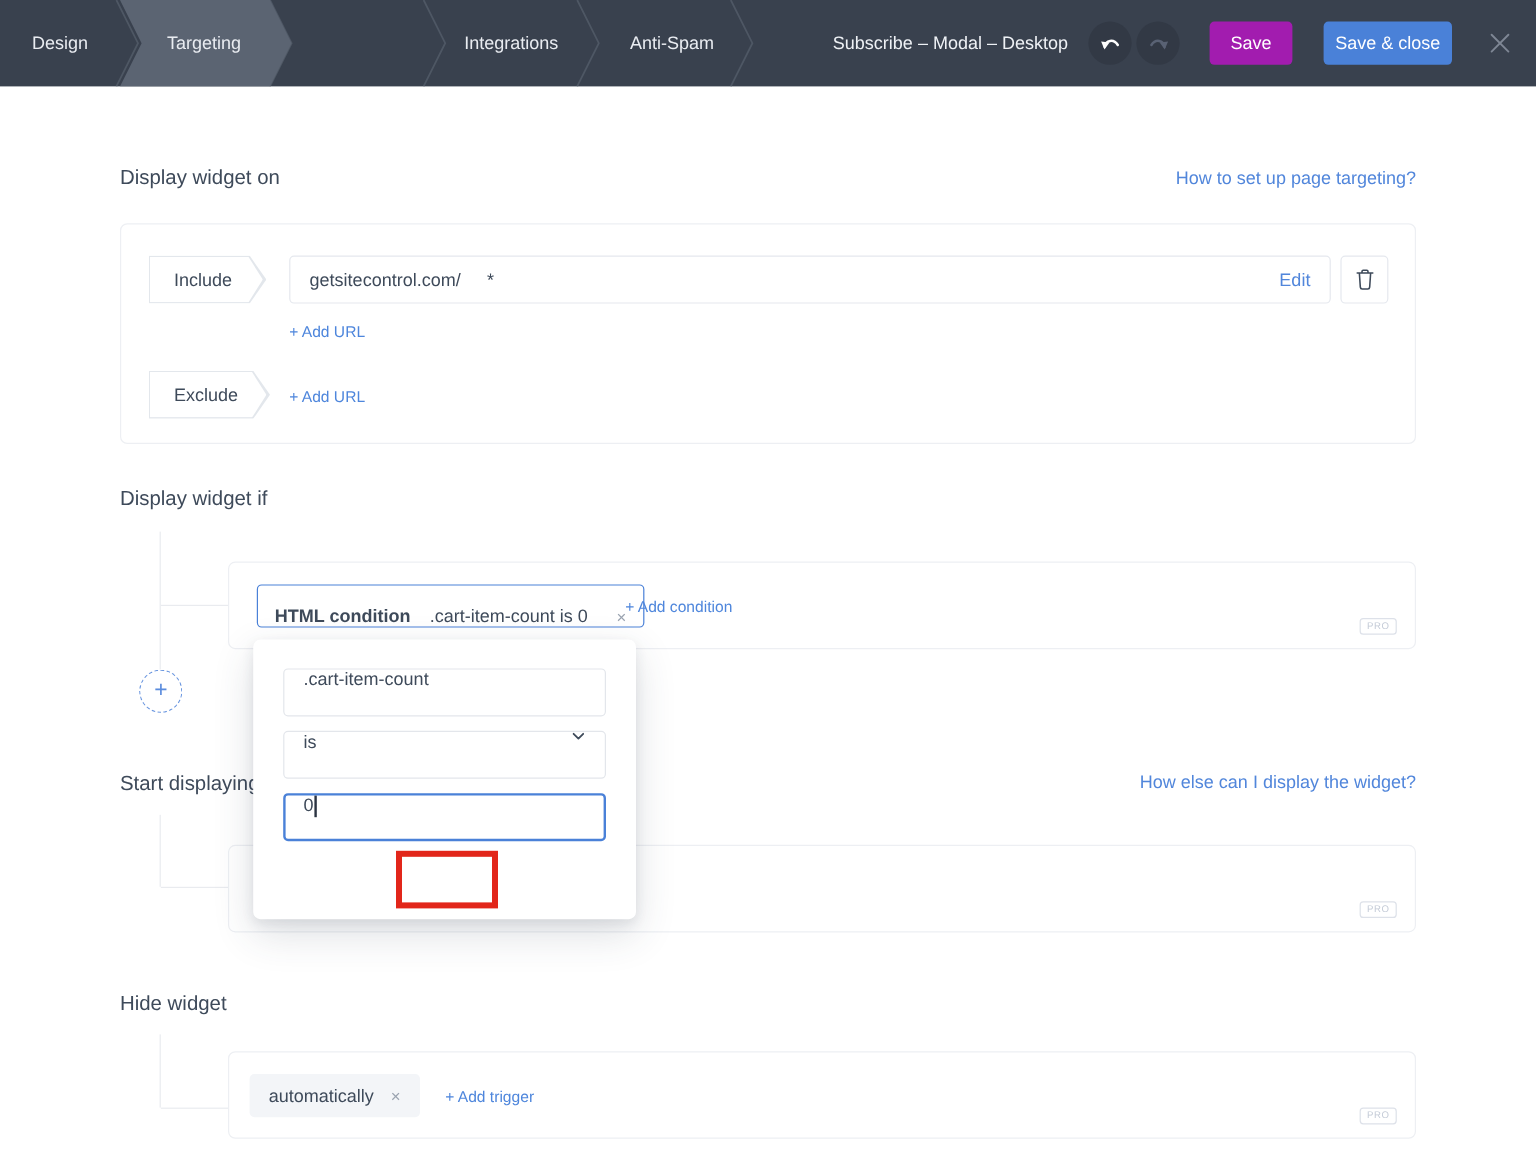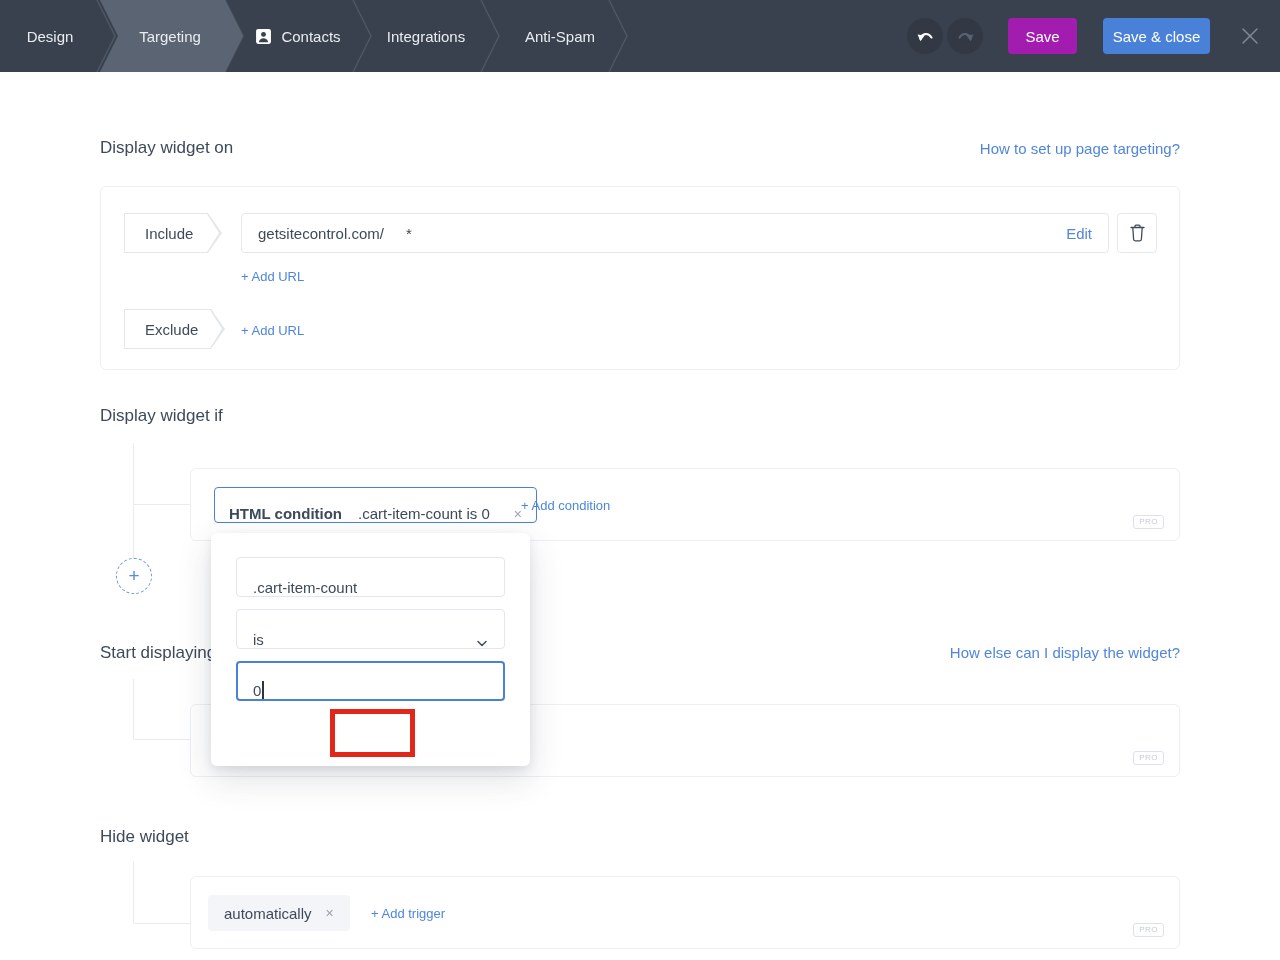--- a/index.html
+++ b/index.html
@@ -49,21 +49,21 @@
                align-items:center; padding:0 16px; font-size:15px; gap:14px; cursor:pointer; }
 
   .plus-circle { position:absolute; left:116px; top:558px; width:36px; height:36px; border:1px dashed #6b97e0;
                  border-radius:50%; display:flex; align-items:center; justify-content:center; color:#5b8cdd;
                  font-size:19px; cursor:pointer; background:#fff; }
 
   
   .popup { position:absolute; left:211px; top:533px; width:319px; height:233px; background:#fff; border-radius:6px;
            box-shadow:0 4px 10px rgba(50,60,80,.10), 0 12px 34px rgba(50,60,80,.16); z-index:10; }
   .popup .p-input { position:absolute; left:25px; width:269px; height:40px; border:1px solid #e3e6eb;
-                    border-radius:4px; display:flex; align-items:flex-end; padding:0 16px; font-size:15px;
+                    border-radius:4px; display:flex; align-items:flex-start; padding:0 16px; font-size:15px;
                     color:#3e4a5a; background:#fff; cursor:text; }
   .popup .p-select { cursor:pointer; justify-content:space-between; }
   .popup .p-focus { border:2px solid #4a81d8; padding:0 15px; }
   .caret { display:inline-block; width:1.5px; height:18px; background:#2b3442; margin-left:1px; }
   .annotation { position:absolute; left:330px; top:709px; width:85px; height:48px; border:5px solid #e2261a;
                 z-index:20; pointer-events:none; }
 </style>
 </head>
 <body>
 
@@ -78,37 +78,28 @@
       <polyline points="609,0 627,36 609,72" stroke="#4e5764" stroke-width="1.5" fill="none"></polyline>
       <polygon points="100,0 225,0 243,36 225,72 100,72 118,36" fill="#5b6472"></polygon>
     </svg>
 
     <div class="nav-tab" style="left:0; width:100px;">
       <span>Design</span>
     </div>
     <div class="nav-tab" style="left:106px; width:128px;">
       <span>Targeting</span>
     </div>
-    <div class="nav-tab" style="left:234px; width:128px;">
-      <span style="display:flex;">
-        <svg width="17" height="17" viewBox="0 0 16 16">
-          <rect x="1" y="1" width="14" height="14" rx="2" fill="#fff"></rect>
-          <circle cx="8" cy="6" r="2.3" fill="#39414e"></circle>
-          <path d="M3.6 13.4 c0.6-2.7 2.3-3.7 4.4-3.7 s3.8 1 4.4 3.7 Z" fill="#39414e"></path>
-        </svg>
-      </span>
-      <span>Contacts</span>
-    </div>
     <div class="nav-tab" style="left:362px; width:128px;">
       <span>Integrations</span>
     </div>
     <div class="nav-tab" style="left:492px; width:136px;">
       <span>Anti-Spam</span>
     </div>
 
+    <div class="nav-title">Subscribe – Modal – Desktop</div>
 
     <div class="circle-btn" style="left:907px;">
       <span style="display:flex;">
         <svg width="19" height="15" viewBox="0 0 19 15">
           <path d="M4.5 10 C5.5 4.5, 12 3, 15.5 8.5" stroke="#fdfdfd" stroke-width="2.1" fill="none" stroke-linecap="round"></path>
           <path d="M1.6 5.6 L8.6 6.4 L4.4 12.2 Z" fill="#fdfdfd"></path>
         </svg>
       </span>
     </div>
     <div class="circle-btn" style="left:947px;">

